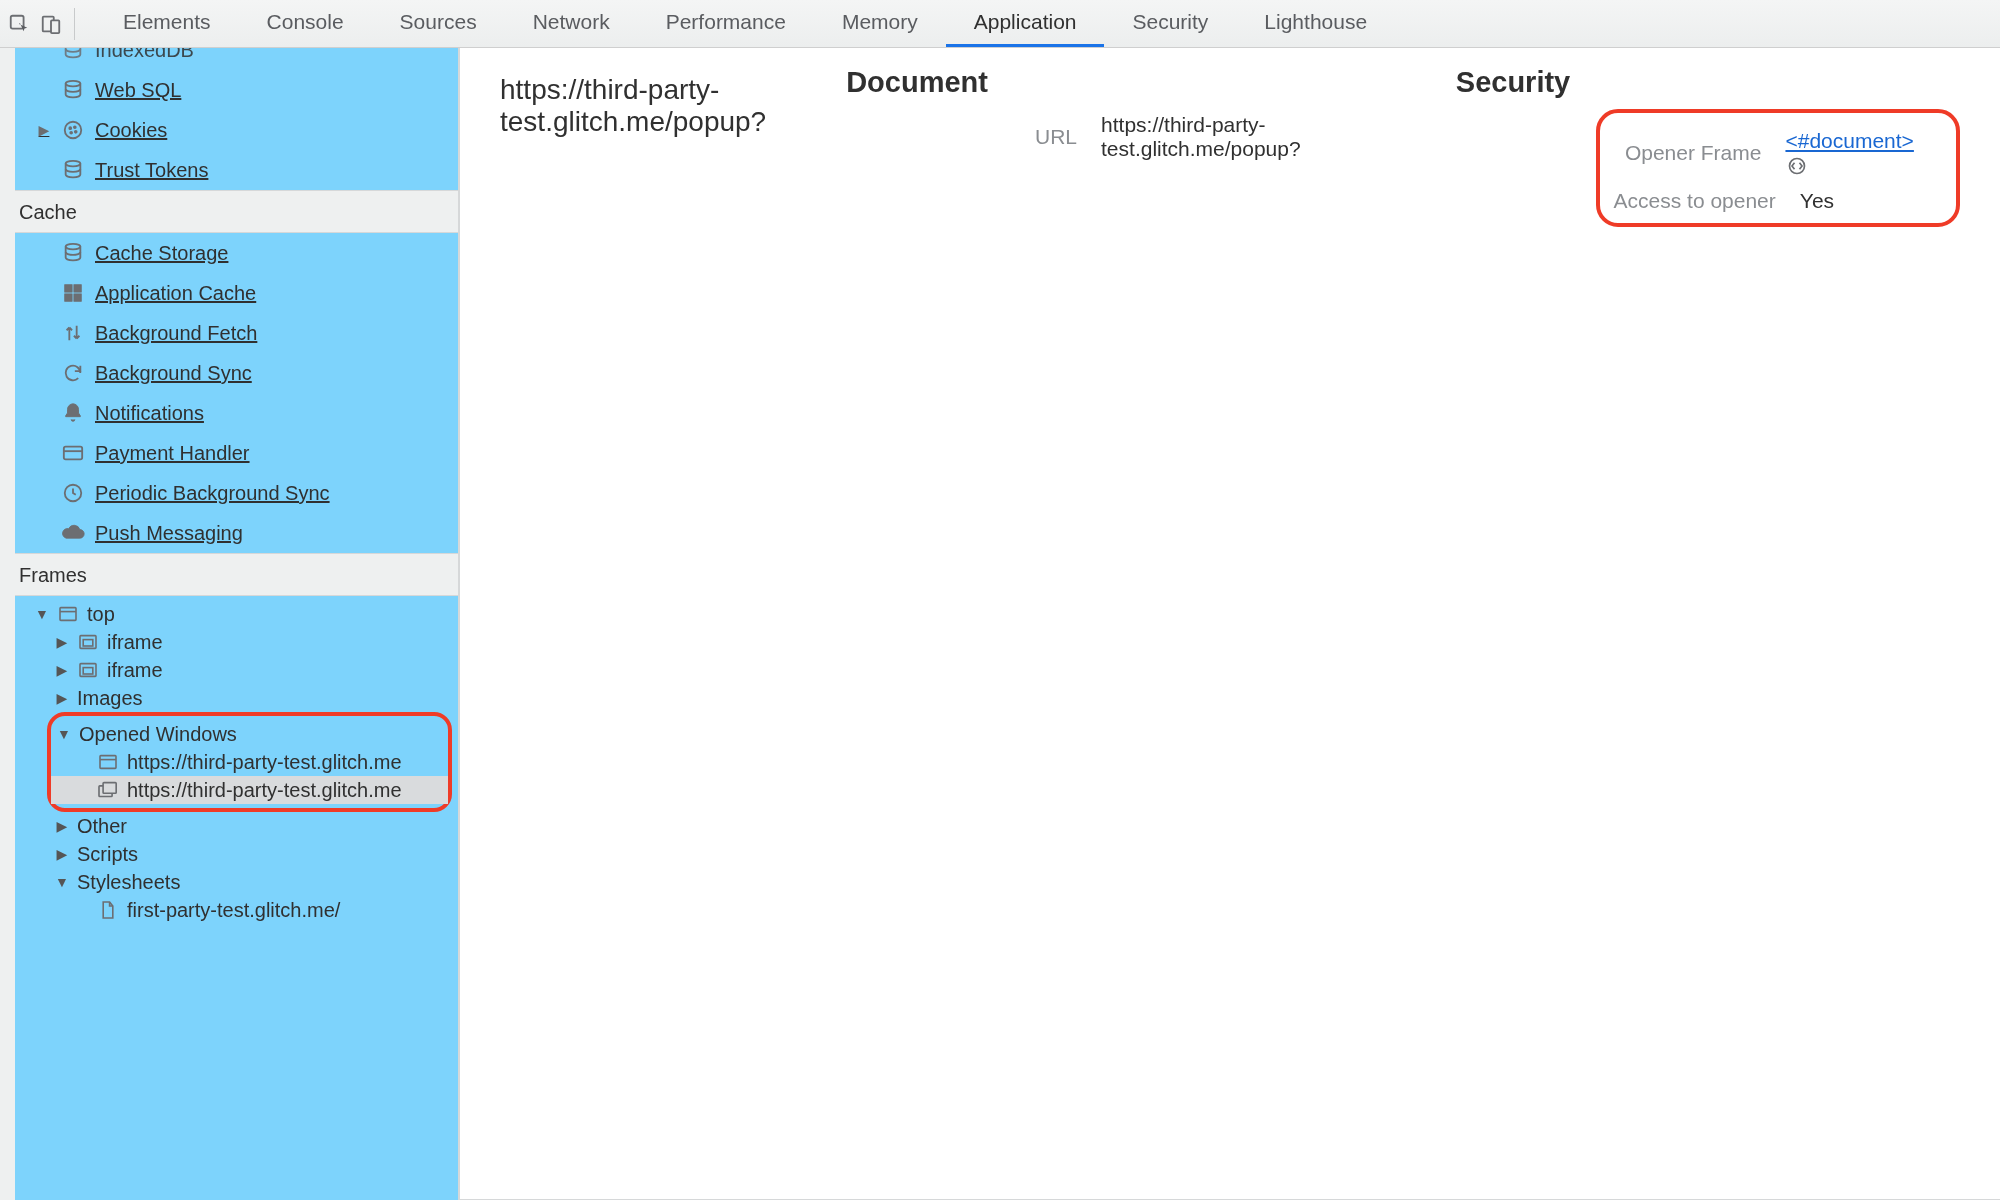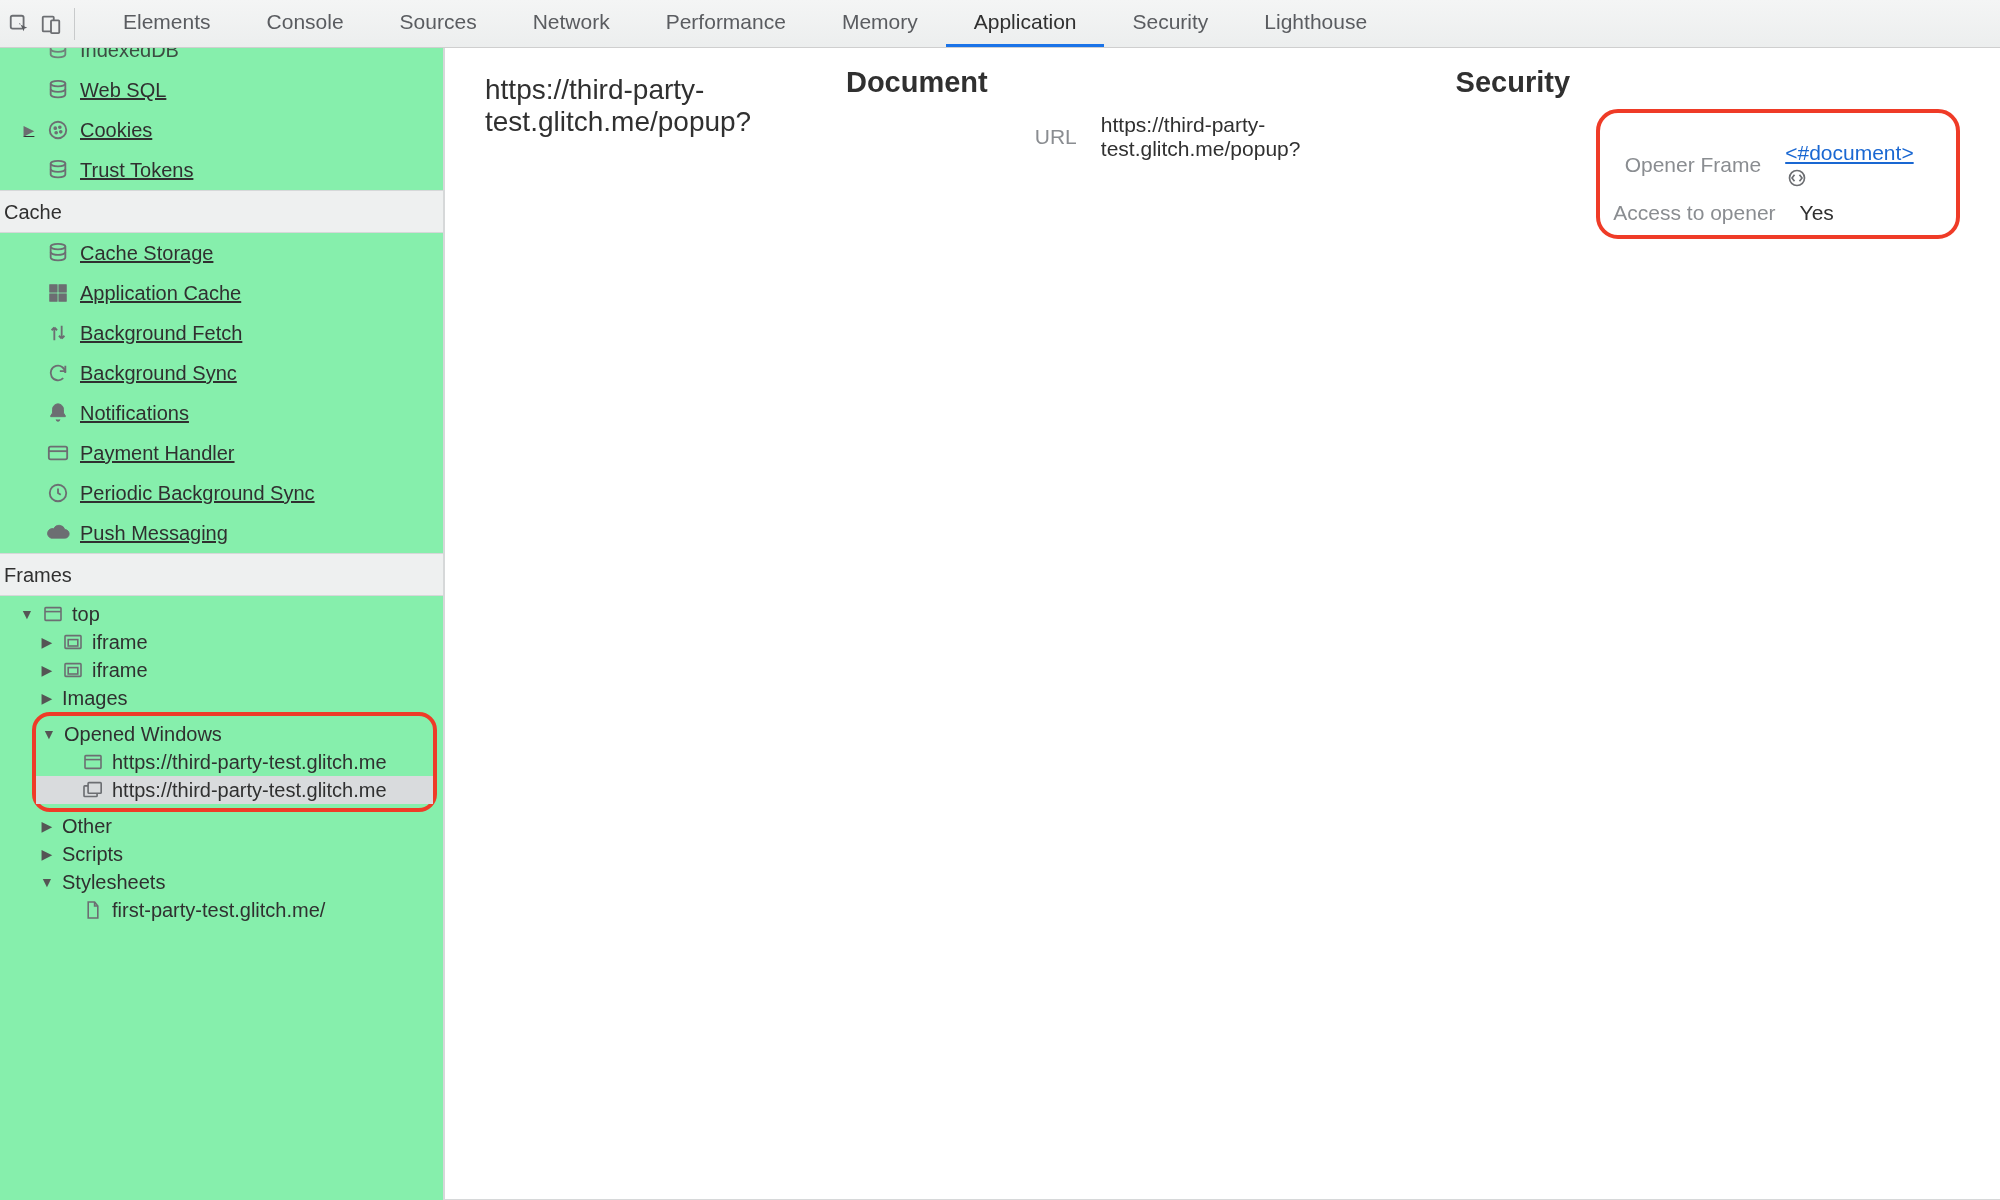--- a/index.html
+++ b/index.html
@@ -30,25 +30,26 @@
     border-bottom: 3px solid transparent;
   }
   .tab.active { color: #303030; border-bottom-color: #1a73e8; }
 
   .workspace { display: flex; height: calc(100% - 48px); }
 
   
   .sidebar {
     width: 445px;
     flex: 0 0 445px;
-    background: #86efac;
+    background: #7dd3fc;
     border-right: 2px solid #d6d8d9;
     font-size: 20px;
     color: #303030;
     overflow: hidden;
+    margin-left: 15px;
   }
   .side-group-title {
     padding: 10px 4px 8px;
     color: #303030;
     border-top: 1px solid #d6d8d9;
     border-bottom: 1px solid #d6d8d9;
     background: #eef0f0;
   }
   .side-item {
     display: flex; align-items: center;
@@ -93,21 +94,21 @@
     border-bottom:1px solid #d6d8d9;
     padding: 18px 40px 24px;
   }
   .sec-title { font-weight:600; font-size:29px; color:#303030; margin-bottom:10px; }
   .kv { display:flex; align-items:center; margin:14px 0; }
   .kv .k { width:330px; text-align:right; padding-right:24px; color:#8a8d91; font-size:21px;}
   .kv .v { color:#303030; font-size:21px;}
   .sec-highlight {
     border:4px solid #ef3b27;
     border-radius:22px;
-    padding: 22px 28px 6px 10px;
+    padding: 10px 28px 6px 10px;
     margin-left: 140px;
     display:inline-block;
   }
   .link { color:#1967d2; text-decoration:underline; }
 
   svg { display:block; }
   .ic svg { stroke:#6c6e72; }
 </style>
 </head>
 <body>

